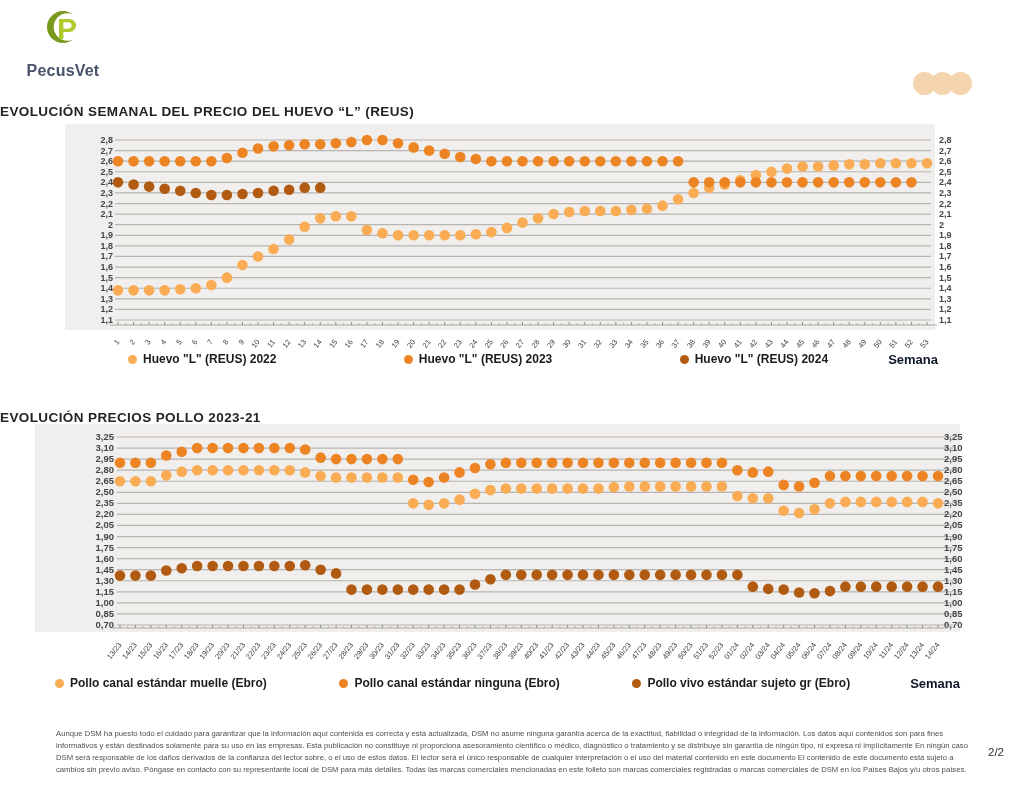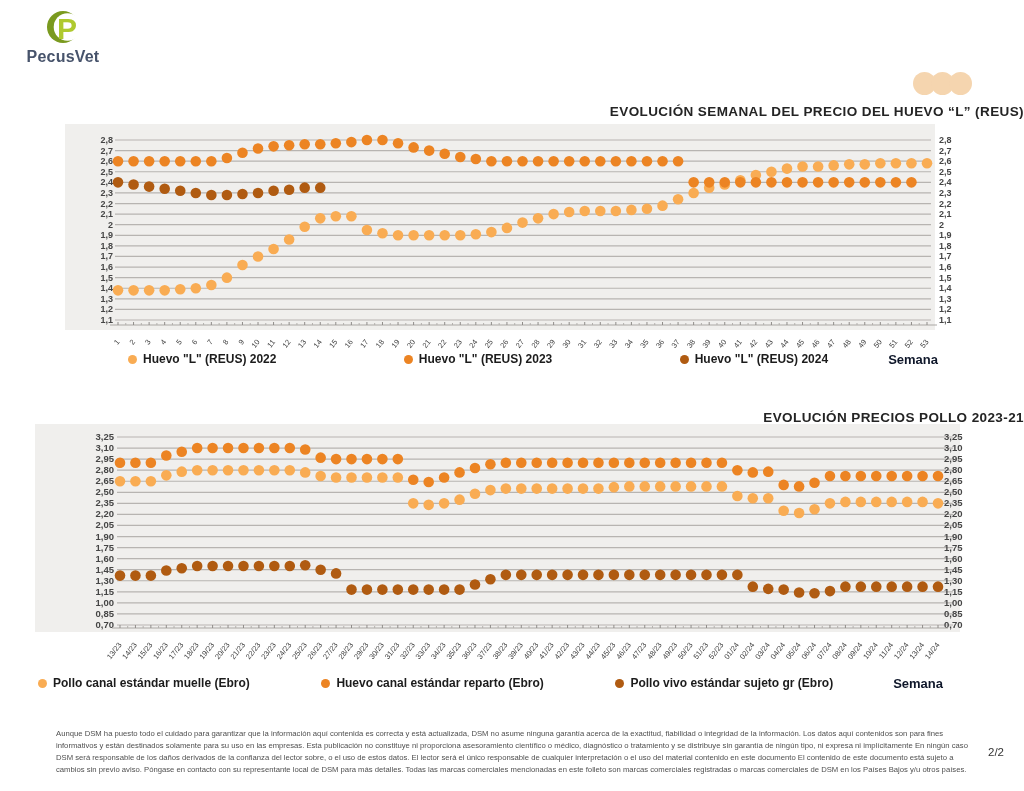--- a/index.html
+++ b/index.html
@@ -3,42 +3,42 @@
 <meta charset="utf-8">
 <style>
   html,body{margin:0;padding:0;background:#e8e8e8;}
   .page{
     position:relative;width:1024px;height:791px;background:#ffffff;
     font-family:"Liberation Sans",sans-serif;overflow:hidden;margin:0 auto;
   }
   
   .logo{position:absolute;left:8px;top:10px;width:110px;text-align:center;}
   .logo-icon{display:block;margin:0 auto;}
-  .logo-text{font-weight:bold;font-size:16px;color:#47536b;letter-spacing:.2px;margin-top:4px;}
+  .logo-text{font-weight:bold;font-size:16px;color:#47536b;letter-spacing:.2px;margin-top:18px;}
   .deco-dots{position:absolute;top:72px;right:52px;display:flex;}
   .deco-dots span{width:23px;height:23px;border-radius:50%;background:var(--deco,#F5D5AF);display:inline-block;margin-left:-5px;}
   
-  .chart-title{position:absolute;left:0;right:0;text-align:right;font-weight:bold;
+  .chart-title{position:absolute;left:0;right:0;text-align:left;font-weight:bold;
     font-size:13.5px;color:#242424;letter-spacing:.4px;}
   #title-0{top:93px;}
   #title-1{top:399px;}
   
   .chart-svg{position:absolute;}
   #svg-0{left:65px;top:124px;}
   #svg-1{left:35px;top:424px;}
   svg text{font-family:"Liberation Sans",sans-serif;}
   
   .y-title{position:absolute;font-weight:bold;font-size:12.5px;color:#2e2e2e;
     text-align:center;transform:rotate(-90deg);white-space:nowrap;}
   #ytitle-0{width:200px;left:-25px;top:222px;}
   #ytitle-1{width:240px;left:-68px;top:523px;}
   
   .legend-row{position:absolute;display:flex;align-items:center;height:18px;}
   #legend-row-0{left:128px;top:350px;width:810px;}
-  #legend-row-1{left:38px;top:674px;width:905px;}
+  #legend-row-1{left:55px;top:674px;width:905px;}
   .legend{flex:1;display:flex;justify-content:space-between;padding-right:60px;}
   .legend-item{display:flex;align-items:center;font-weight:bold;font-size:12px;color:#1c1c1c;}
   .ldot{width:9px;height:9px;border-radius:50%;display:inline-block;margin-right:6px;}
   .x-title{font-weight:bold;font-size:13px;color:#0f172a;white-space:nowrap;}
   
   .disclaimer{position:absolute;left:40px;top:712px;width:916px;font-size:7.7px;
     line-height:1.58;color:#4f4f4f;text-align:left;margin:16px;}
   .page-number{position:absolute;left:988px;top:746px;font-size:11.5px;color:#333;}
 </style>
 </head>
@@ -820,21 +820,21 @@
       </g>
     </svg>
   <div class="legend-row" id="legend-row-1">
     <div class="legend">
         <span class="legend-item">
           <span class="ldot" style="background: rgb(249, 172, 83);"></span>
           <span>Pollo canal estándar muelle (Ebro)</span>
         </span>
         <span class="legend-item">
           <span class="ldot" style="background: rgb(236, 132, 35);"></span>
-          <span>Huevo canal estándar reparto (Ebro)</span>
+          <span>Pollo canal estándar ninguna (Ebro)</span>
         </span>
         <span class="legend-item">
           <span class="ldot" style="background: rgb(176, 91, 17);"></span>
           <span>Pollo vivo estándar sujeto gr (Ebro)</span>
         </span>
       </div>
     <div class="x-title">Semana</div>
   </div>
 
   <p class="disclaimer">Aunque DSM ha puesto todo el cuidado para garantizar que la información aquí contenida es correcta y está actualizada, DSM no asume ninguna garantía acerca de la exactitud, fiabilidad o integridad de la información. Los datos aquí contenidos son para fines informativos y están destinados solamente para su uso en las empresas. Esta publicación no constituye ni proporciona asesoramiento científico o médico, diagnóstico o tratamiento y se distribuye sin garantía de ningún tipo, ni expresa ni implícitamente En ningún caso DSM será responsable de los daños derivados de la confianza del lector sobre, o el uso de estos datos. El lector será el único responsable de cualquier interpretación o el uso del material contenido en este documento El contenido de este documento está sujeto a cambios sin previo aviso. Póngase en contacto con su representante local de DSM para más detalles. Todas las marcas comerciales mencionadas en este folleto son marcas comerciales registradas o marcas comerciales de DSM en los Países Bajos y/u otros países.</p>

